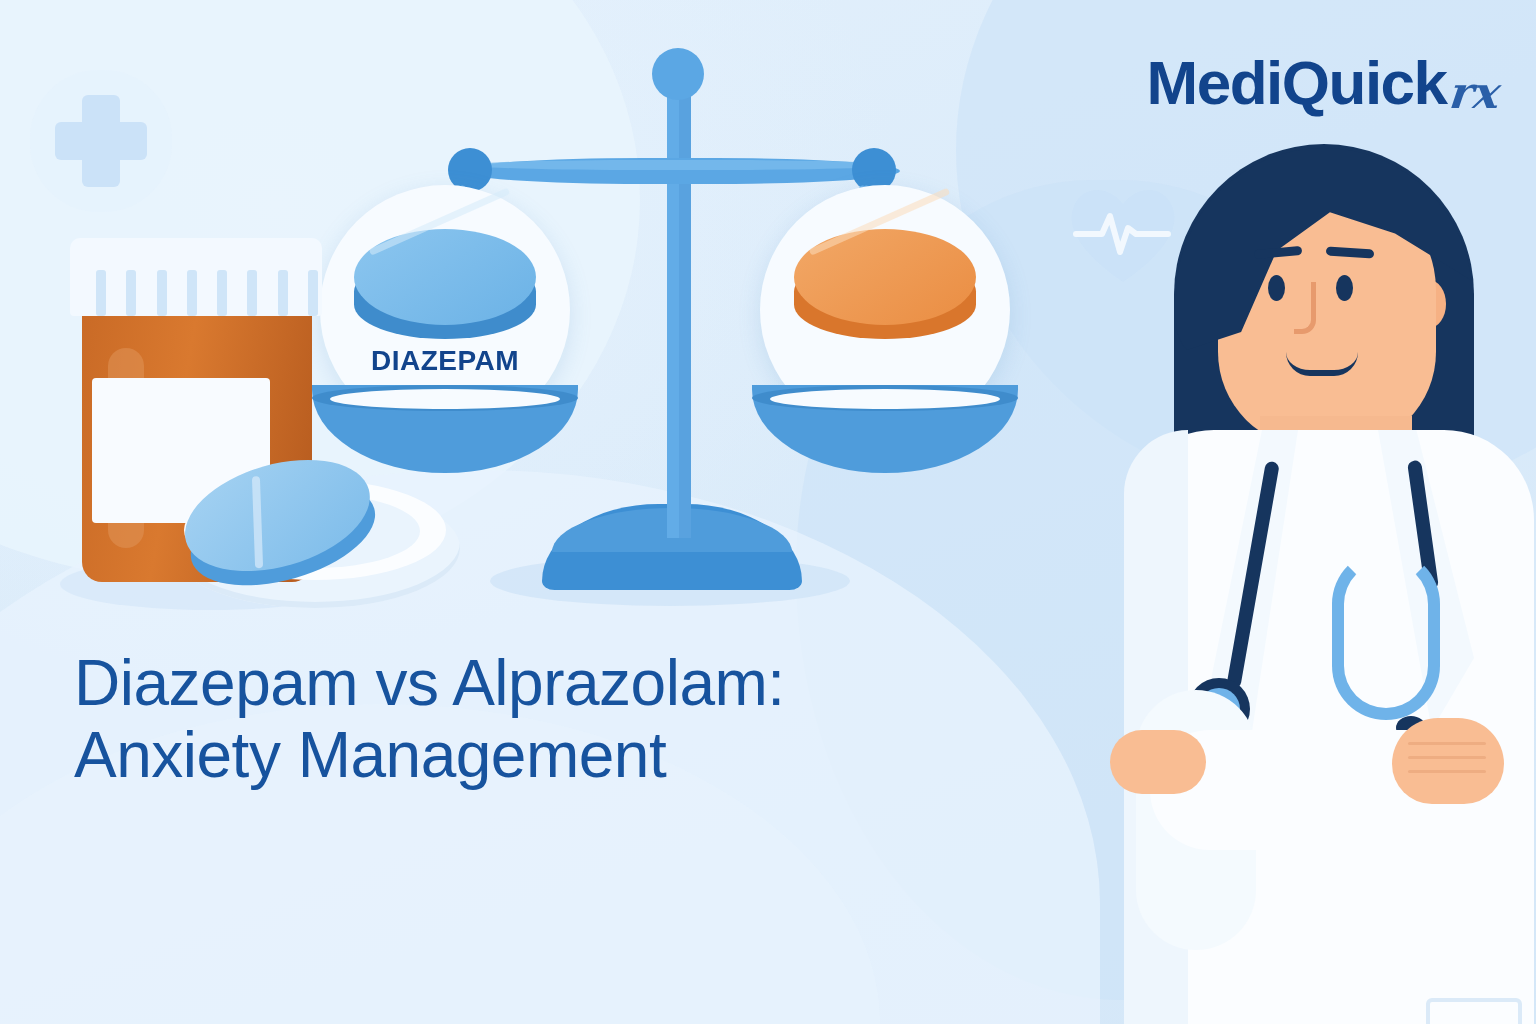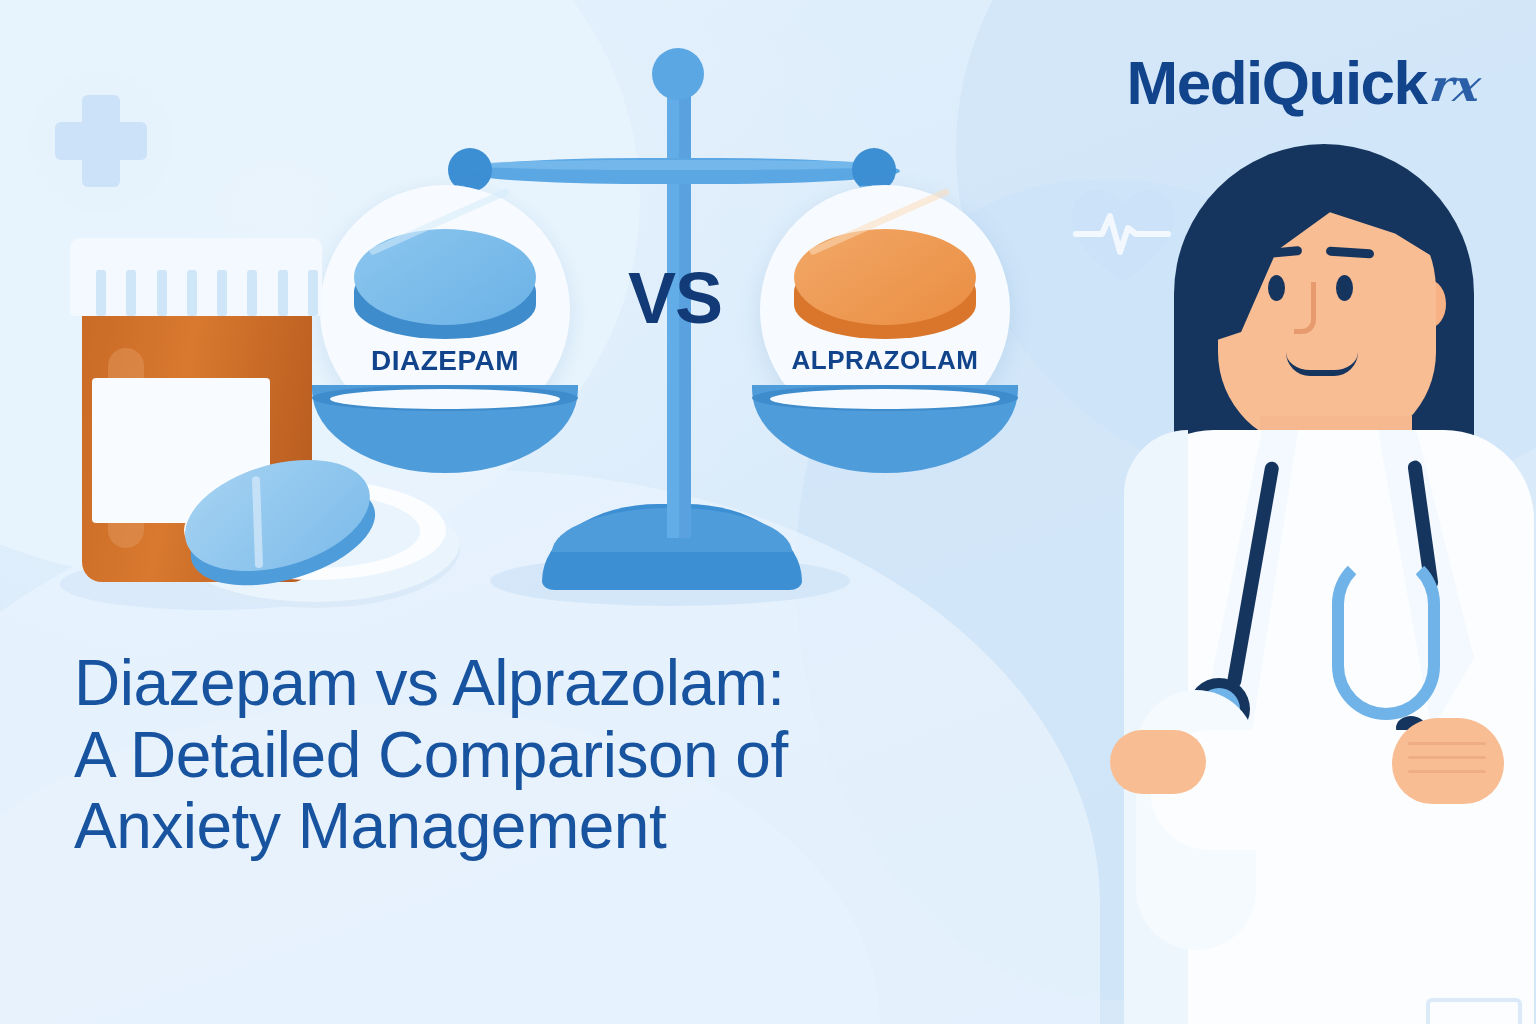--- a/index.html
+++ b/index.html
@@ -48,22 +48,22 @@
   .wm-cross-v { left:60px; top:33px; width:38px; height:92px; }
   .wm-cross-h { left:33px; top:60px; width:92px; height:38px; }
 
   .wm-heart {
     position:absolute; left:1064px; top:178px; width:118px; height:112px;
     opacity:.95;
   }
 
   
   .logo {
-    position:absolute; right:56px; top:52px;
-    display:flex; align-items:center;
+    position:absolute; right:36px; top:52px;
+    display:flex; align-items:flex-end;
   }
   .logo-text {
     font-size:62px; font-weight:bold; color:#12448c;
     letter-spacing:-1.5px; line-height:1;
   }
   .logo-rx {
     font-family:"DejaVu Serif", serif;
     font-style:italic; font-size:44px; font-weight:bold;
     color:#2a5fa8; margin-left:4px; margin-bottom:-4px;
     transform:skewX(-8deg);
@@ -417,27 +417,25 @@
     <div class="pan-bowl-inner"></div>
   </div>
 
   <div class="pan pan-right">
     <div class="pan-disc"></div>
     <div class="pill-round pill-orange">
       <div class="pill-side"></div>
       <div class="pill-face"></div>
       <div class="pill-score"></div>
     </div>
-    <div class="pan-label small">ALPRAZOLAM</div>
     <div class="pan-bowl"></div>
     <div class="pan-bowl-rim"></div>
     <div class="pan-bowl-inner"></div>
   </div>
 
-  <div class="vs-text">VS</div>
 
   <div class="bottle-group">
     <div class="bottle-shadow"></div>
     <div class="dish"></div>
     <div class="bottle-body"></div>
     <div class="bottle-gloss"></div>
     <div class="bottle-label"></div>
     <div class="bottle-cap">
       <div class="cap-ridges">
         <div class="cap-ridge"></div>
@@ -491,17 +489,16 @@
     <div class="doc-hand-l"></div>
     <div class="doc-hand-r"></div>
     <div class="finger" style="top:612px;"></div>
     <div class="finger" style="top:626px;"></div>
     <div class="finger" style="top:640px;"></div>
     <div class="doc-pocket"></div>
   </div>
 
   <h1 class="title">
     <span class="line">Diazepam vs Alprazolam:</span>
-    <span class="line">A Detailed Comparison of</span>
     <span class="line">Anxiety Management</span>
   </h1>
 
 </div>
 
 </body></html>

